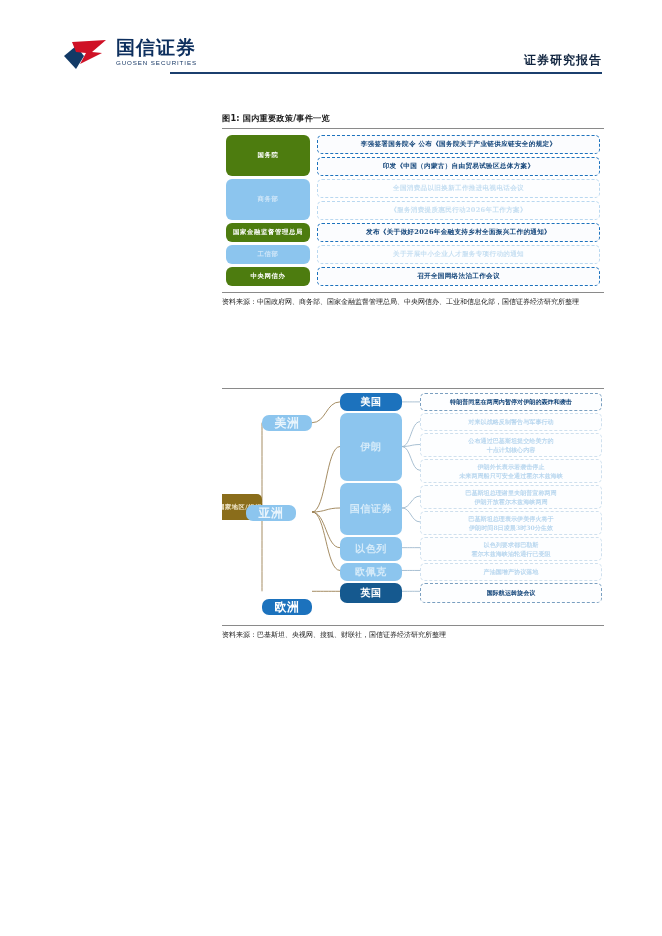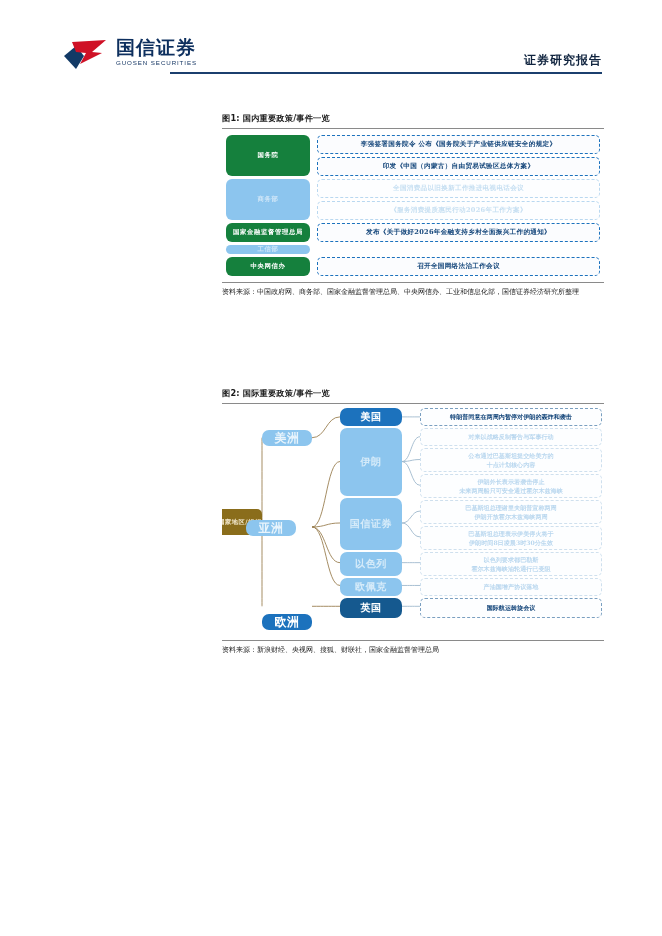--- a/index.html
+++ b/index.html
@@ -36,21 +36,21 @@
   #figure1 { top:113px; }
   #fig1-body { padding:6px 4px 6px 4px; }
   .f1-row { display:flex; align-items:stretch; margin-bottom:3px; }
   .f1-row:last-child { margin-bottom:0; }
   .f1-org {
     width:84px; flex:0 0 84px; border-radius:6px;
     display:flex; align-items:center; justify-content:center; text-align:center;
     font-size:6.4px; color:#ffffff; letter-spacing:0.6px; margin-right:7px;
     font-family:"DejaVu Serif","Liberation Serif",serif; font-weight:bold;
   }
-  .f1-org.dark  { background:#15803d; }
+  .f1-org.dark  { background:#4d7c0f; }
   .f1-org.light { background:#8cc5ee; color:#cfe6f8; }
   .f1-items { flex:1; display:flex; flex-direction:column; gap:3px; }
   .f1-item {
     height:19px; border-radius:5px; display:flex; align-items:center; justify-content:center;
     text-align:center; padding:0 6px; font-size:6.6px; letter-spacing:0.3px;
     font-family:"DejaVu Serif","Liberation Serif",serif; font-weight:bold;
   }
   .f1-item.dark  { border:1px dashed #1c72bd; color:#13457a; background:#fbfcfe; }
   .f1-item.light { border:1px dashed #b9d8f0; color:#c6dff2; background:#fdfeff; }
 
@@ -125,33 +125,35 @@
           </div>
         </div>
         <div class="f1-row">
           <div class="f1-org dark">国家金融监督管理总局</div>
           <div class="f1-items">
             <div class="f1-item dark">发布《关于做好2026年金融支持乡村全面振兴工作的通知》</div>
           </div>
         </div>
         <div class="f1-row">
           <div class="f1-org light">工信部</div>
+          <div class="f1-items">
+            <div class="f1-item light">关于开展中小企业人才服务专项行动的通知</div>
+          </div>
         </div>
         <div class="f1-row">
           <div class="f1-org dark">中央网信办</div>
           <div class="f1-items">
             <div class="f1-item dark">召开全国网络法治工作会议</div>
           </div>
         </div>
       </div>
     <div class="fig-source">资料来源：中国政府网、商务部、国家金融监督管理总局、中央网信办、工业和信息化部，国信证券经济研究所整理</div>
   </div>
 
   <div class="figure" id="figure2">
-    <div class="fig-caption">图2: 国际重要政策/事件一览</div>
     <div class="fig-body" id="fig2-body">
       <svg id="mm-svg" viewBox="0 0 382 238" preserveAspectRatio="none">
           <path d="M40,118 C40,118 40,34 40,34" fill="none" stroke="#9a8052" stroke-width="0.9"></path>
           <path d="M90,34 C104,34 104,13 118,13" fill="none" stroke="#9a8052" stroke-width="0.9"></path>
           <path d="M180,13 C189,13 189,13 198,13" fill="none" stroke="#9fb8cd" stroke-width="0.9"></path>
           <path d="M40,118 C40,118 40,124 40,124" fill="none" stroke="#9a8052" stroke-width="0.9"></path>
           <path d="M90,124 C104,124 104,58 118,58" fill="none" stroke="#9a8052" stroke-width="0.9"></path>
           <path d="M180,58 C189,58 189,33 198,33" fill="none" stroke="#9fb8cd" stroke-width="0.9"></path>
           <path d="M180,58 C189,58 189,56 198,56" fill="none" stroke="#9fb8cd" stroke-width="0.9"></path>
           <path d="M180,58 C189,58 189,82 198,82" fill="none" stroke="#9fb8cd" stroke-width="0.9"></path>
@@ -179,17 +181,17 @@
         <div class="mm-event dark" style="left: 198px; top: 4px; width: 182px; height: 18px;">特朗普同意在两周内暂停对伊朗的轰炸和袭击</div>
         <div class="mm-event light" style="left: 198px; top: 24px; width: 182px; height: 18px;">对来以战略反制警告与军事行动</div>
         <div class="mm-event light" style="left: 198px; top: 44px; width: 182px; height: 24px;">公布通过巴基斯坦提交给美方的<br>十点计划核心内容</div>
         <div class="mm-event light" style="left: 198px; top: 70px; width: 182px; height: 24px;">伊朗外长表示若袭击停止<br>未来两周船只可安全通过霍尔木兹海峡</div>
         <div class="mm-event light" style="left: 198px; top: 96px; width: 182px; height: 24px;">巴基斯坦总理谢里夫朗普宣称两周<br>伊朗开放霍尔木兹海峡两周</div>
         <div class="mm-event light" style="left: 198px; top: 122px; width: 182px; height: 24px;">巴基斯坦总理表示伊美停火将于<br>伊朗时间8日凌晨3时30分生效</div>
         <div class="mm-event light" style="left: 198px; top: 148px; width: 182px; height: 24px;">以色列要求都巴勒斯<br>霍尔木兹海峡油轮通行已受阻</div>
         <div class="mm-event light" style="left: 198px; top: 174px; width: 182px; height: 18px;">产油国增产协议落地</div>
         <div class="mm-event dark" style="left: 198px; top: 194px; width: 182px; height: 20px;">国际航运斡旋会议</div>
       </div>
-    <div class="fig-source">资料来源：新浪财经、央视网、搜狐、财联社，国家金融监督管理总局</div>
+    <div class="fig-source">资料来源：巴基斯坦、央视网、搜狐、财联社，国信证券经济研究所整理</div>
   </div>
 
 
 </div>
 
 </body></html>

